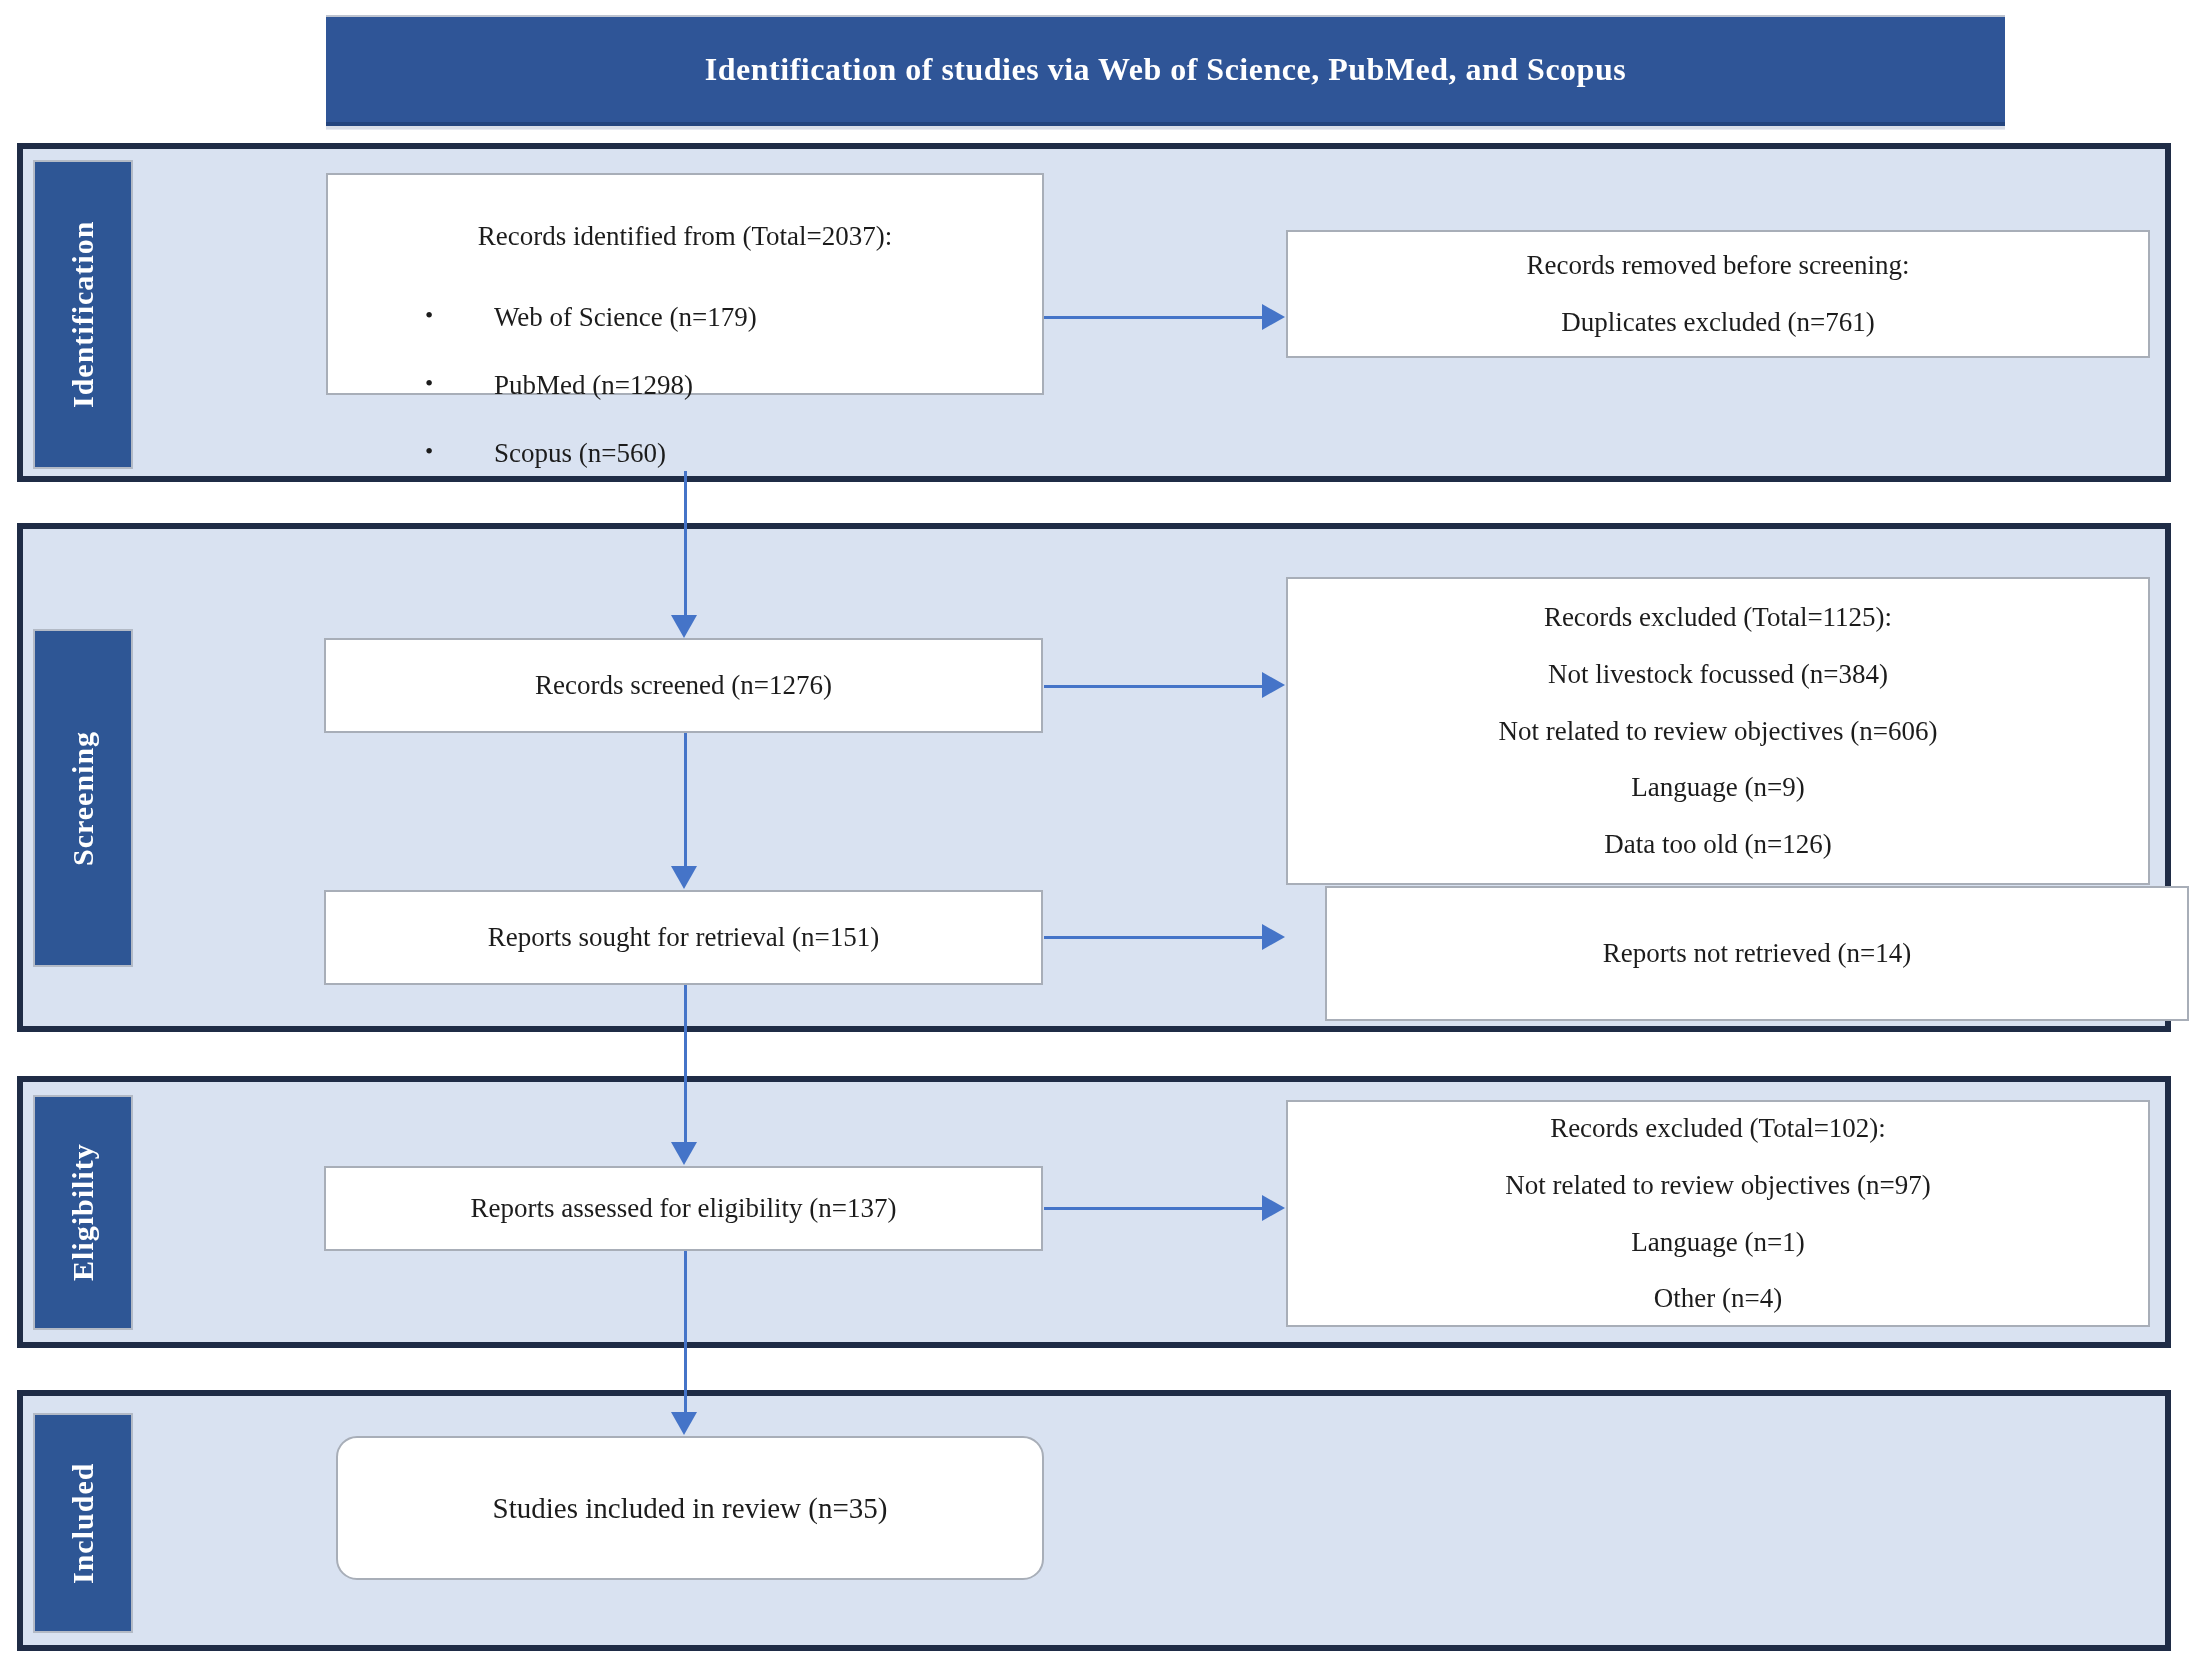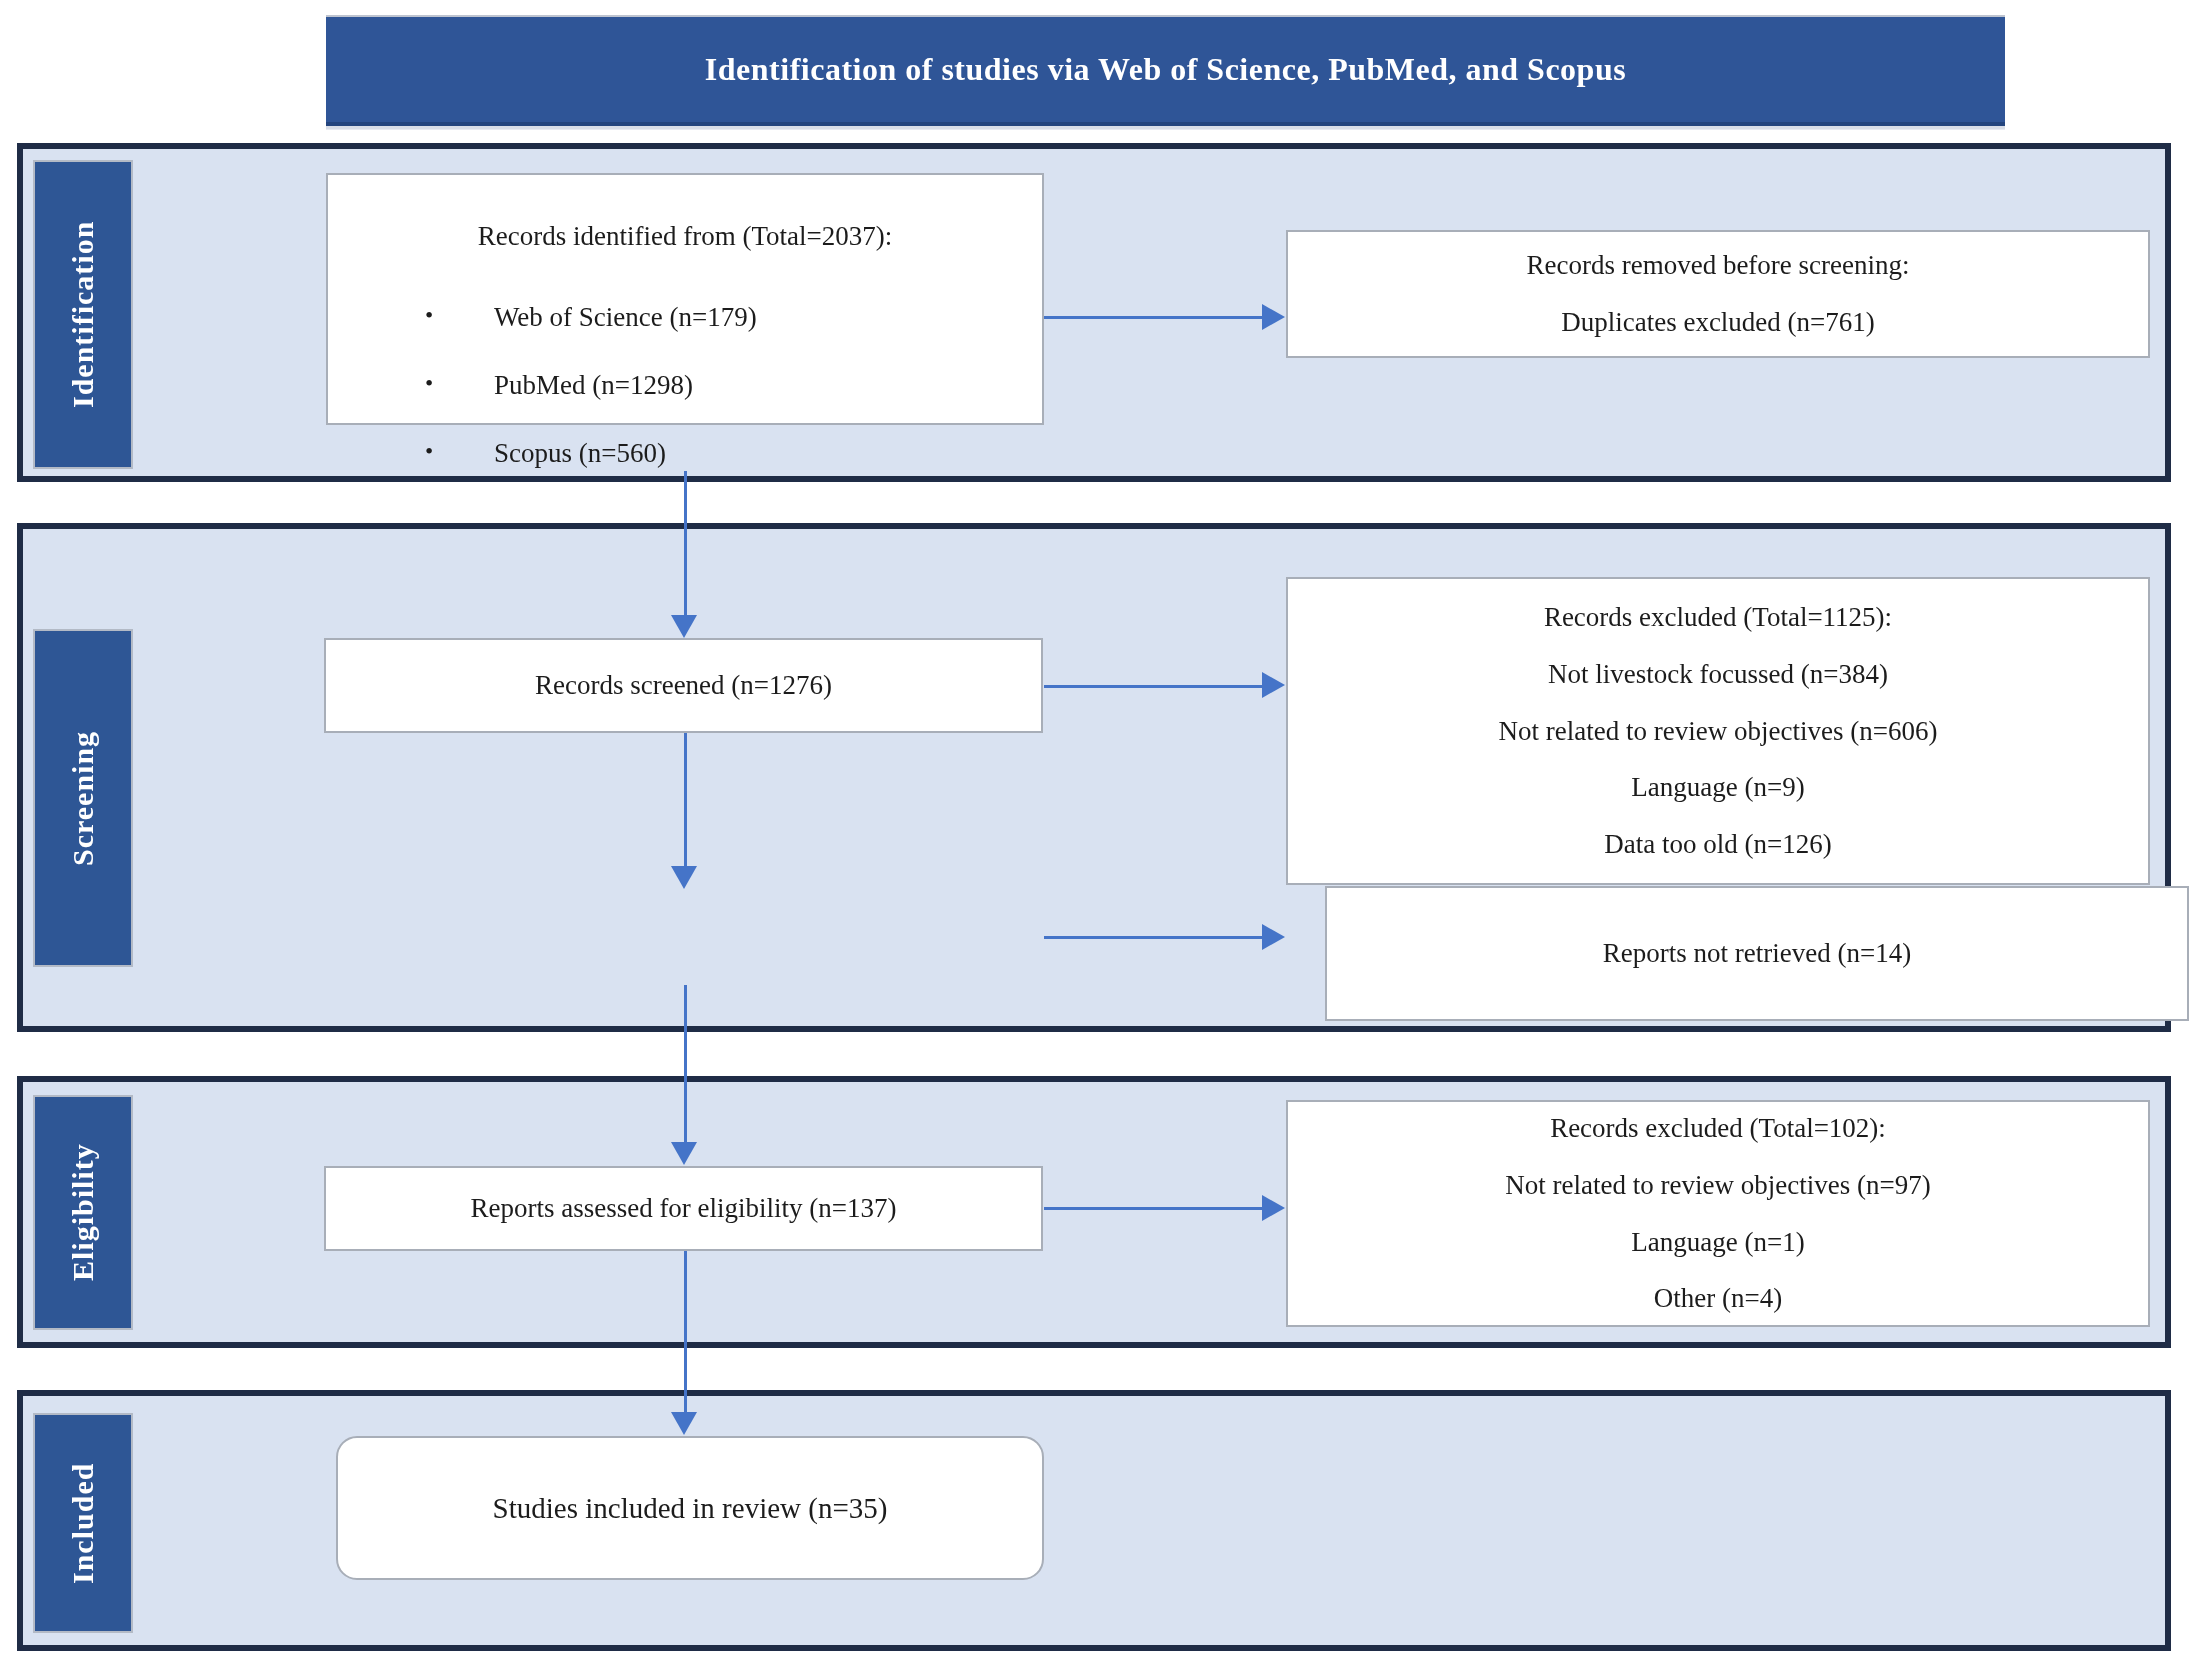--- a/index.html
+++ b/index.html
@@ -80,21 +80,21 @@
     border: 2.6px solid var(--box-border, #A8AEB8);
     box-sizing: border-box;
     display: flex;
     flex-direction: column;
     align-items: center;
     justify-content: center;
     text-align: center;
     font-size: 27px;
     color: var(--box-text, #1C1C1C);
   }
-  #box-identified          { left: 326px;  top: 173px;  width: 718px; height: 252px;
+  #box-identified          { left: 326px;  top: 173px;  width: 718px; height: 222px;
                              justify-content: flex-start; padding-top: 33px; }
   #box-removed             { left: 1286px; top: 230px;  width: 864px; height: 128px; }
   #box-screened            { left: 324px;  top: 638px; width: 719px; height: 95px; }
   #box-excluded-screening  { left: 1286px; top: 541px; width: 864px; height: 308px; margin-top: 36px; }
   #box-sought              { left: 324px;  top: 890px; width: 719px; height: 95px; }
   #box-not-retrieved       { left: 1325px; top: 886px; width: 864px; height: 135px; }
   #box-assessed            { left: 324px;  top: 1166px; width: 719px; height: 85px; }
   #box-excluded-eligibility{ left: 1286px; top: 1100px; width: 864px; height: 227px; }
   #box-included-studies    { left: 336px;  top: 1436px; width: 708px; height: 144px;
                              font-size: 29px; border-radius: 21px; }
@@ -212,20 +212,23 @@
   </div>
 
   <div class="fbox" id="box-excluded-screening">
     <div class="box-line">Records excluded (Total=1125):</div>
     <div class="box-line">Not livestock focussed (n=384)</div>
     <div class="box-line">Not related to review objectives (n=606)</div>
     <div class="box-line">Language (n=9)</div>
     <div class="box-line">Data too old (n=126)</div>
   </div>
 
+  <div class="fbox" id="box-sought">
+    <div class="box-line">Reports sought for retrieval (n=151)</div>
+  </div>
 
   <div class="fbox" id="box-not-retrieved">
     <div class="box-line">Reports not retrieved (n=14)</div>
   </div>
 
   <div class="fbox" id="box-assessed">
     <div class="box-line">Reports assessed for eligibility (n=137)</div>
   </div>
 
   <div class="fbox" id="box-excluded-eligibility">

